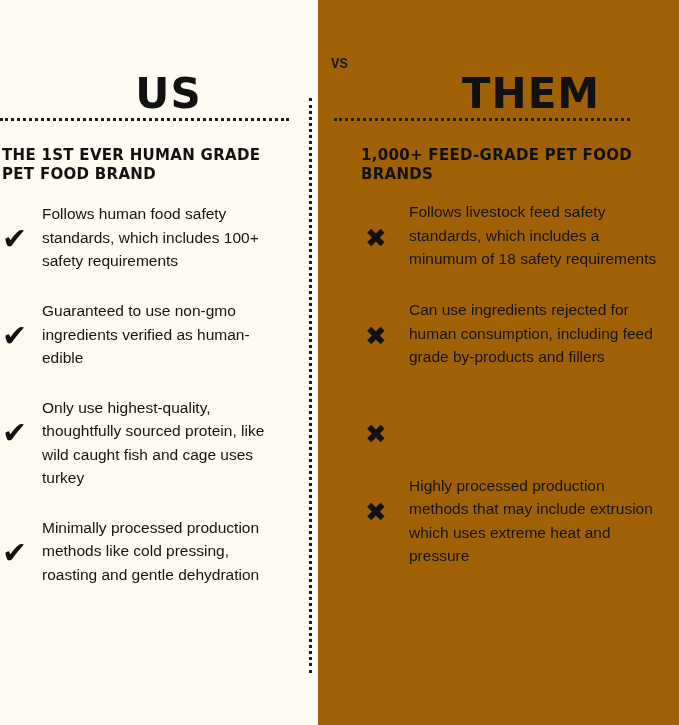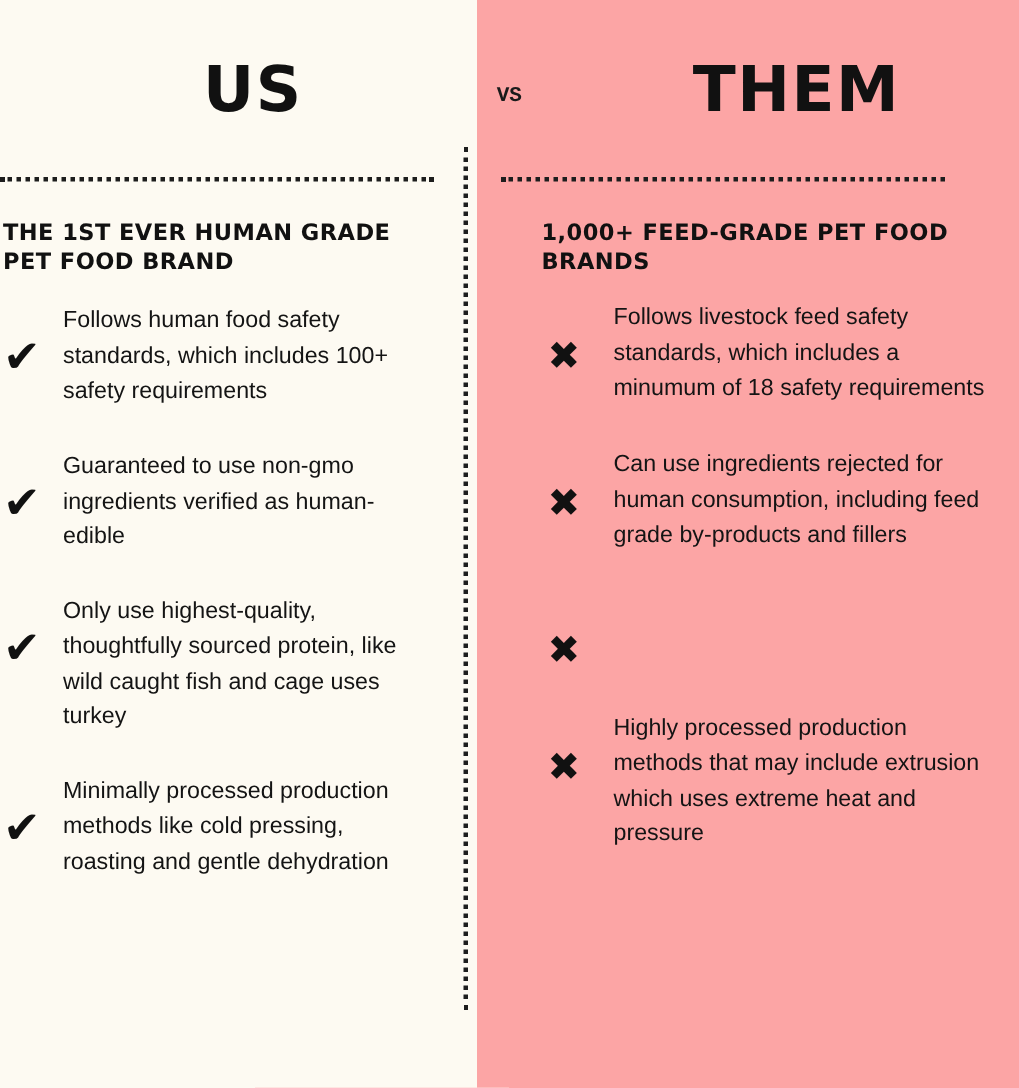--- a/index.html
+++ b/index.html
@@ -24,27 +24,27 @@
     height: 725px;
     box-sizing: border-box;
   }
   .col-us {
     width: 318px;
     background: #fdfaf2;
     padding: 0 14px 0 0;
   }
   .col-them {
     width: 361px;
-    background: #fca5a5;
+    background: #a16207;
     padding: 0 0 0 14px;
   }
   .heading-row {
     height: 118px;
     display: flex;
-    align-items: center;
+    align-items: flex-end;
     justify-content: center;
     margin-left: 33px;
   }
   .heading {
     font-family: "DejaVu Sans", sans-serif;
     font-weight: bold;
     font-size: 42px;
     letter-spacing: 1px;
     color: #111111;
     text-transform: uppercase;

